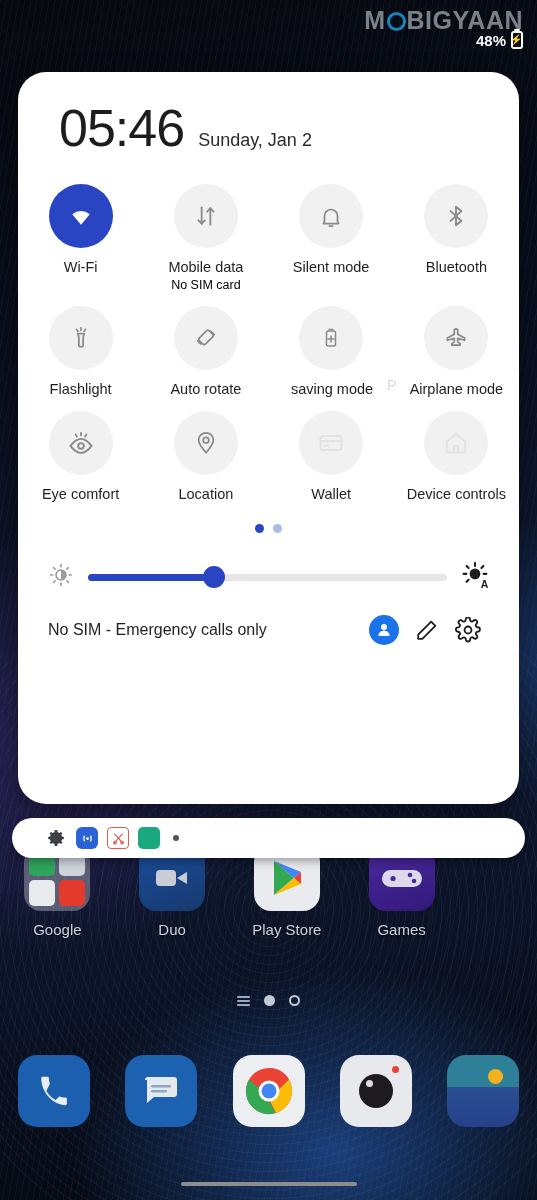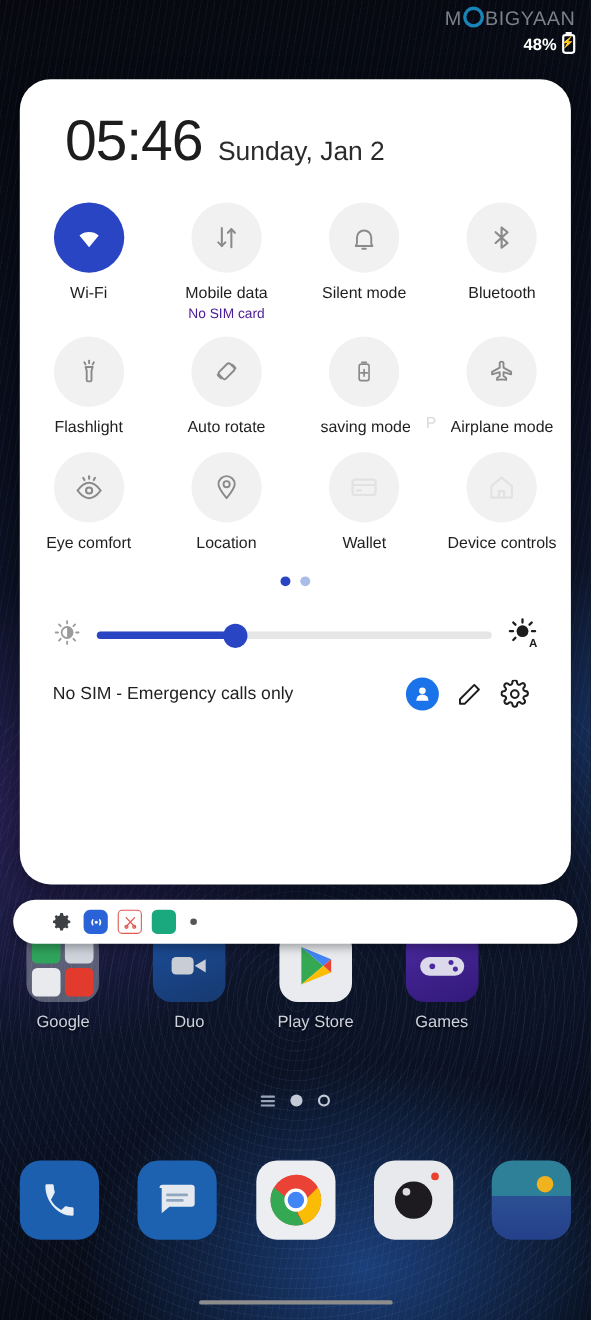--- a/index.html
+++ b/index.html
@@ -36,21 +36,21 @@
   }
 
   
   #status-bar {
     position:absolute; top:0; left:0; right:0; height:58px;
     display:flex; align-items:center; justify-content:flex-end;
     padding-right:14px; gap:6px; z-index:6;
   }
   #watermark {
     position:absolute; right:14px; top:6px;
-    font-size:18px; font-weight:normal; letter-spacing:0.5px;
+    font-size:25px; font-weight:bold; letter-spacing:0.5px;
     color:#8d969e; opacity:.85; user-select:none;
   }
   #watermark .ring {
     display:inline-block; width:19px; height:19px; border-radius:50%;
     border:3px solid #1b9ad6; vertical-align:-2px; margin:0 1px;
   }
   #battery-cluster {
     position:relative; z-index:2; margin-top:22px;
     display:flex; align-items:center; gap:5px;
   }
@@ -73,41 +73,41 @@
     position:absolute; left:18px; top:72px; width:501px; height:732px;
     background:#ffffff; border-radius:28px; z-index:5;
     box-shadow:0 8px 26px rgba(0,0,0,.45);
     display:flex; flex-direction:column;
   }
   #clock-row {
     display:flex; align-items:baseline; gap:14px;
     padding:30px 18px 0 41px;
   }
   #clock-time { font-size:52px; color:#1d1d1d; letter-spacing:-1px; line-height:1; }
-  #clock-date { font-size:24px; color:#2b2b2b; }
+  #clock-date { font-size:18px; color:#2b2b2b; }
 
   #tiles-viewport { position:relative; overflow:hidden; padding-top:16px; }
   .tile-row { display:flex; }
   .tile {
     flex:1 1 0; display:flex; flex-direction:column;
     align-items:center; padding-top:14px; min-width:0;
   }
   .tile-circle {
     width:64px; height:64px; border-radius:50%;
     background:#f1f1f1;
     display:flex; align-items:center; justify-content:center;
     color:#8a8a8a;
   }
   .tile.active .tile-circle { background:#2a45c4; color:#ffffff; }
   .tile.faded .tile-circle { color:#e2e2e2; }
   .tile-label {
     margin-top:11px; font-size:14.5px; color:#1f1f1f;
     white-space:nowrap; text-align:center;
   }
-  .tile-sub { margin-top:3px; font-size:12.5px; color:#4c1d95; white-space:nowrap; }
+  .tile-sub { margin-top:3px; font-size:12.5px; color:#000000; white-space:nowrap; }
   
   #tile-row-2 { position:relative; left:0; }
   #tile-row-2 .tile-label { overflow:hidden; }
   .clip-left .tile-label { direction:rtl; text-overflow:clip; max-width:84px; }
   .ghost-label {
     position:absolute; font-size:14.5px; color:#dadada;
     white-space:nowrap; pointer-events:none;
   }
 
   #page-dots { display:flex; gap:9px; justify-content:center; margin-top:22px; }

